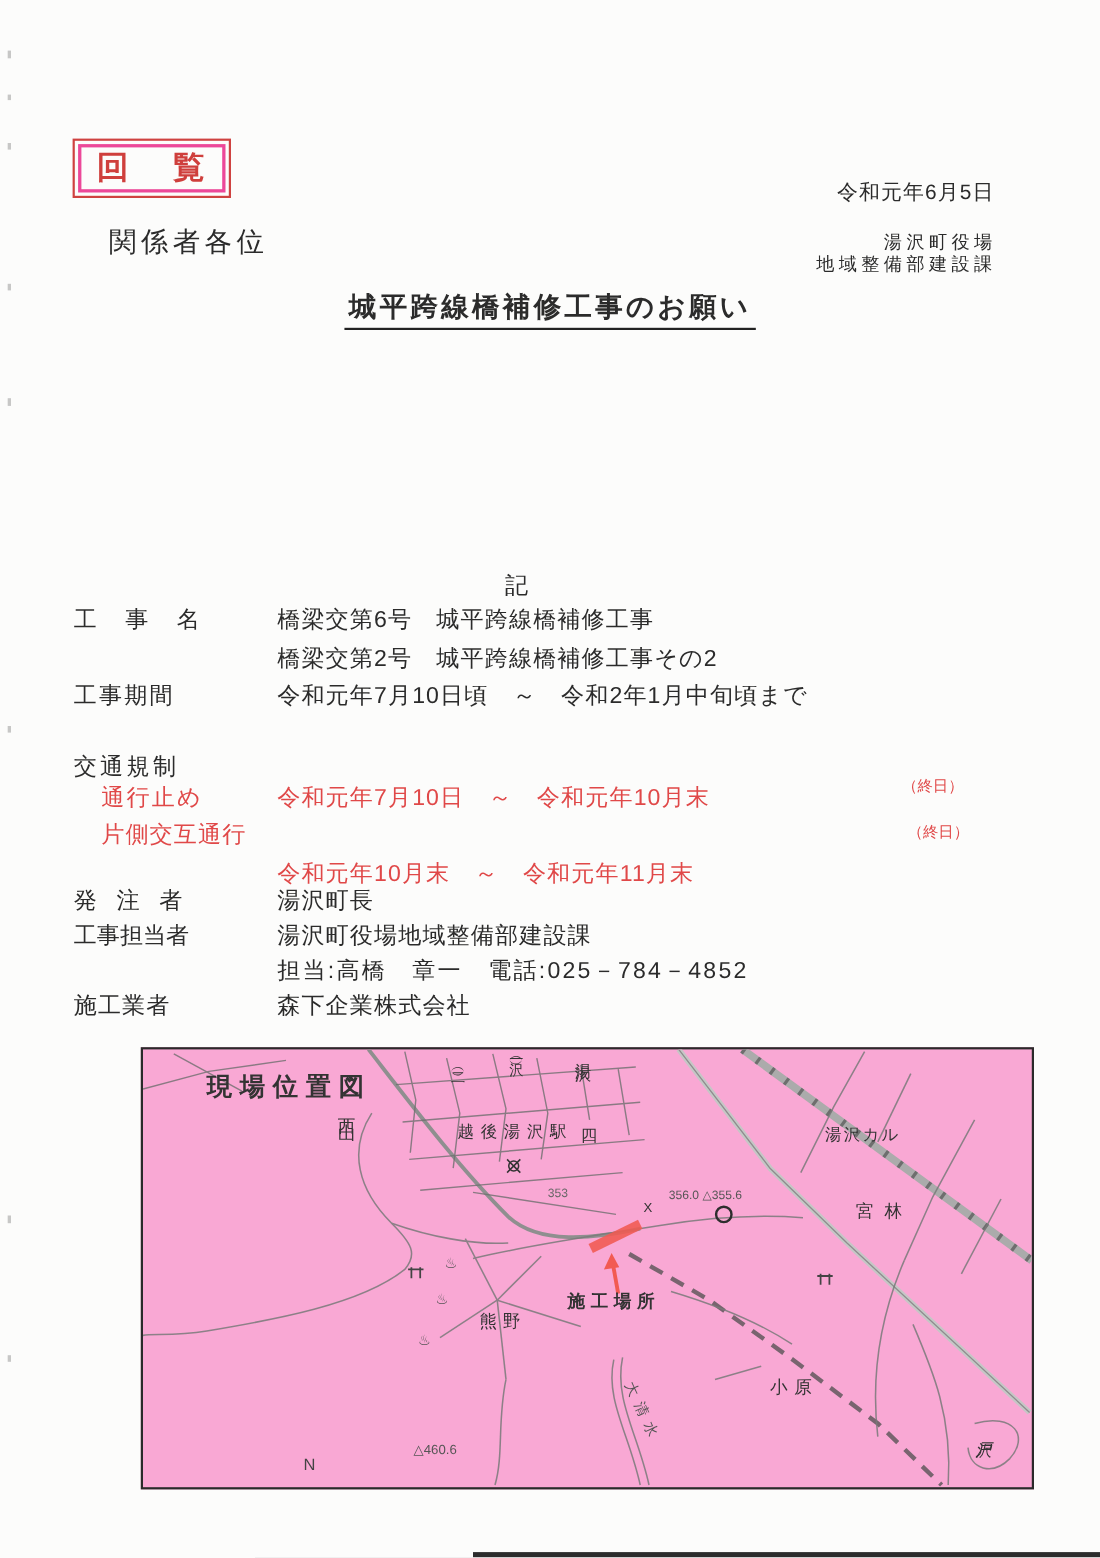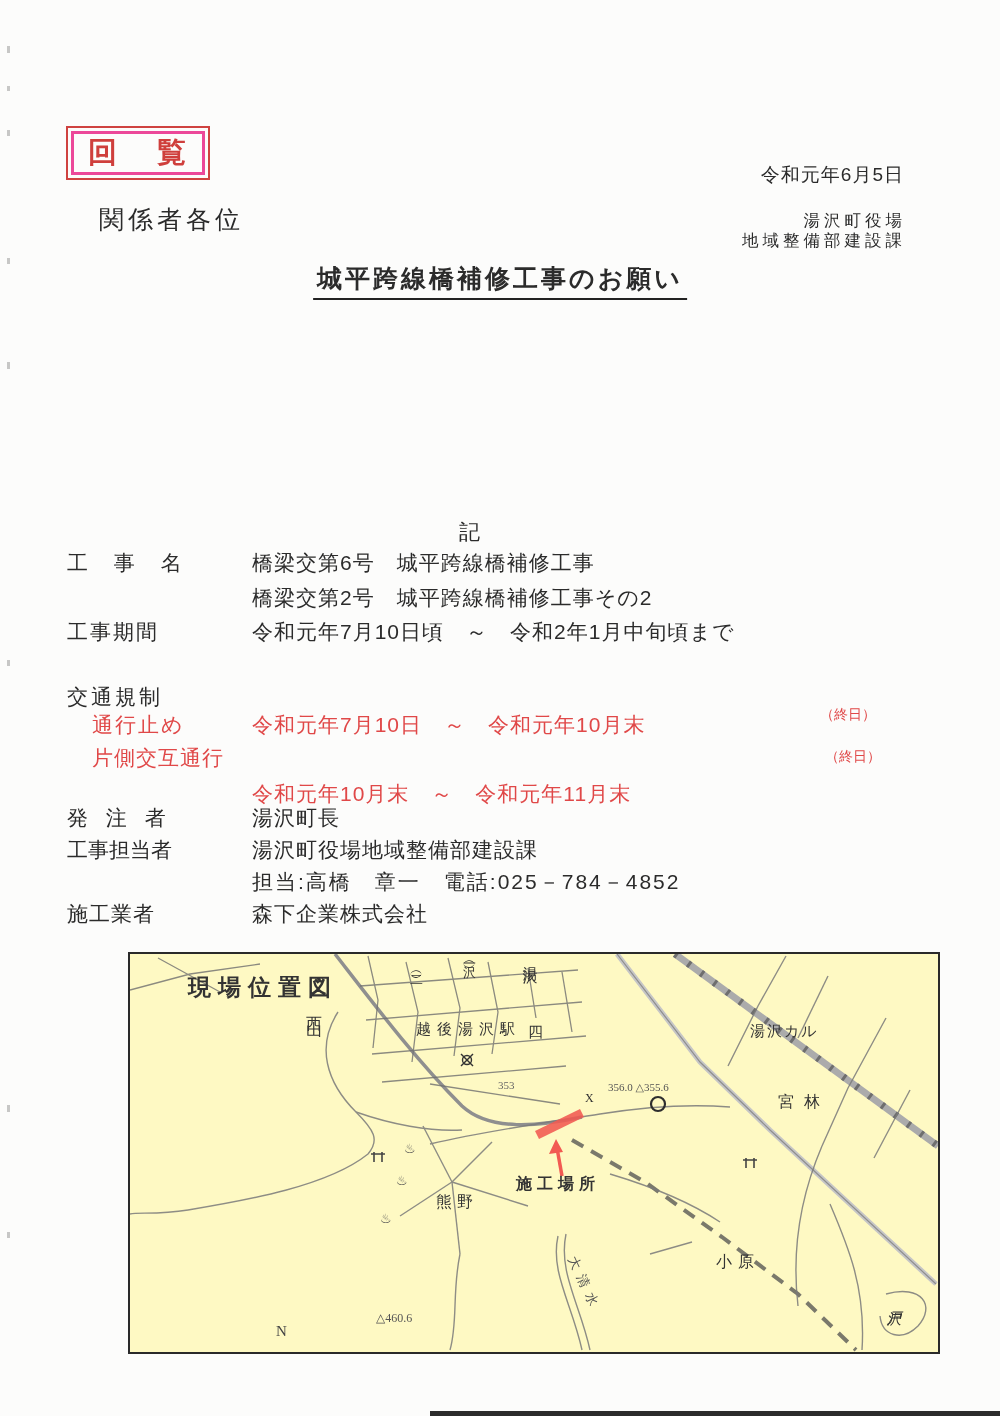--- a/index.html
+++ b/index.html
@@ -22,21 +22,21 @@
     letter-spacing:3px;border-bottom:2.5px solid #222;padding:0 4px 3px 4px;white-space:nowrap;}
   .body-text{left:64px;top:326px;width:852px;font-size:21.5px;line-height:27.6px;letter-spacing:2.6px;text-align:justify;}
   .body-text p{margin:0;text-indent:1em;}
   .ki{left:459px;top:518px;font-size:21px;}
   .row-label{font-size:21px;white-space:nowrap;}
   .row-value{font-size:21px;white-space:nowrap;letter-spacing:1px;}
   .small-note{font-size:16.5px;color:#333;letter-spacing:1px;}
   .red{color:#e04848;}
   .tiny-red{font-size:14px;}
   
-  .map{left:128px;top:952px;width:808px;height:398px;border:2.5px solid #2a2a2a;background:#fef9c3;box-sizing:content-box;font-family:Liberation Serif, serif;}
+  .map{left:128px;top:952px;width:808px;height:398px;border:2.5px solid #2a2a2a;background:#f9a8d4;box-sizing:content-box;}
   .map .lbl{position:absolute;color:#333;white-space:nowrap;line-height:1;}
   .vert{writing-mode:vertical-rl;text-orientation:upright;}
   .map-stamp{left:58px;top:22px;font-size:23px;font-weight:bold;letter-spacing:7px;color:rgba(222,84,70,0.78);}
   .site-label{left:386px;top:222px;font-size:16px;letter-spacing:5px;color:#e05050;font-weight:bold;}
   .edge-tick{width:3px;background:#9a9a9a;opacity:.55;left:7px;}
   .bottom-bar{left:430px;top:1411px;width:570px;height:5px;background:#2c2c2c;}
 </style>
 </head>
 <body>
 
@@ -175,21 +175,21 @@
     <span class="lbl map-stamp">現場位置図</span>
     <span class="lbl vert" style="left:176px;top:50px;font-size:16px;letter-spacing:4px;">西山</span>
     <span class="lbl vert" style="left:280px;top:12px;font-size:13px;">（二）</span>
     <span class="lbl vert" style="left:333px;top:2px;font-size:13px;">沢（一）</span>
     <span class="lbl vert" style="left:392px;top:0px;font-size:15px;letter-spacing:3px;">湯沢</span>
     <span class="lbl" style="left:286px;top:68px;font-size:15px;letter-spacing:6px;">越後湯沢駅</span>
     <span class="lbl" style="left:398px;top:71px;font-size:15px;">四</span>
     <span class="lbl" style="left:620px;top:70px;font-size:15px;letter-spacing:2px;">湯沢カル</span>
     <span class="lbl" style="left:648px;top:140px;font-size:16px;letter-spacing:10px;">宮林</span>
     <span class="lbl" style="left:306px;top:240px;font-size:16px;letter-spacing:5px;">熊野</span>
-    <span class="lbl" style="left:586px;top:300px;font-size:16px;letter-spacing:6px;">小原</span>
+    <span class="lbl" style="left:570px;top:300px;font-size:16px;letter-spacing:6px;">小原</span>
     <span class="lbl vert" style="left:756px;top:345px;font-size:15px;font-style:italic;">戸沢</span>
     <span class="lbl" style="left:448px;top:300px;font-size:13px;letter-spacing:7px;color:#555;transform:rotate(65deg);transform-origin:left top;">大清水</span>
     <span class="lbl" style="left:368px;top:126px;font-size:11px;color:#666;text-align:center;">353</span>
     <span class="lbl" style="left:478px;top:128px;font-size:11px;color:#555;">356.0 △355.6</span>
     <span class="lbl" style="left:455px;top:138px;font-size:12px;">X</span>
     <span class="lbl" style="left:246px;top:358px;font-size:12px;color:#555;">△460.6</span>
     <span class="lbl" style="left:146px;top:370px;font-size:15px;color:#444;">N</span>
     <span class="lbl" style="left:274px;top:188px;font-size:13px;color:#555;">♨</span>
     <span class="lbl" style="left:266px;top:220px;font-size:13px;color:#555;">♨</span>
     <span class="lbl" style="left:250px;top:258px;font-size:13px;color:#555;">♨</span>

